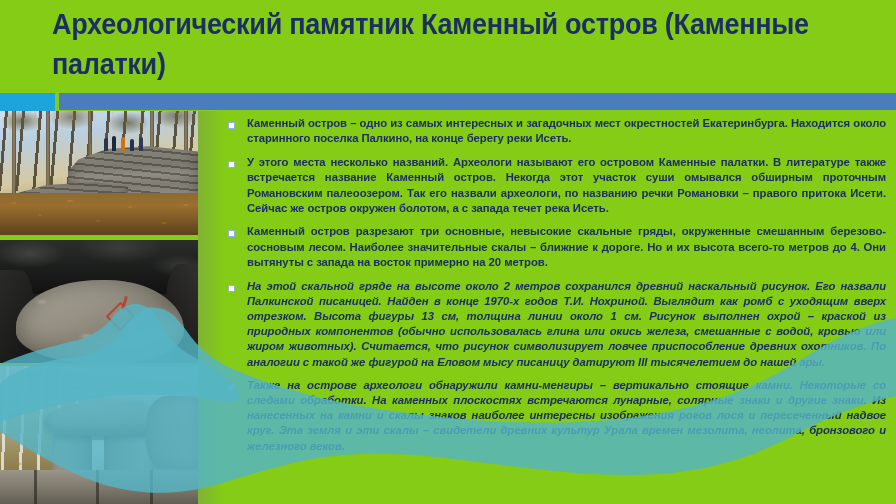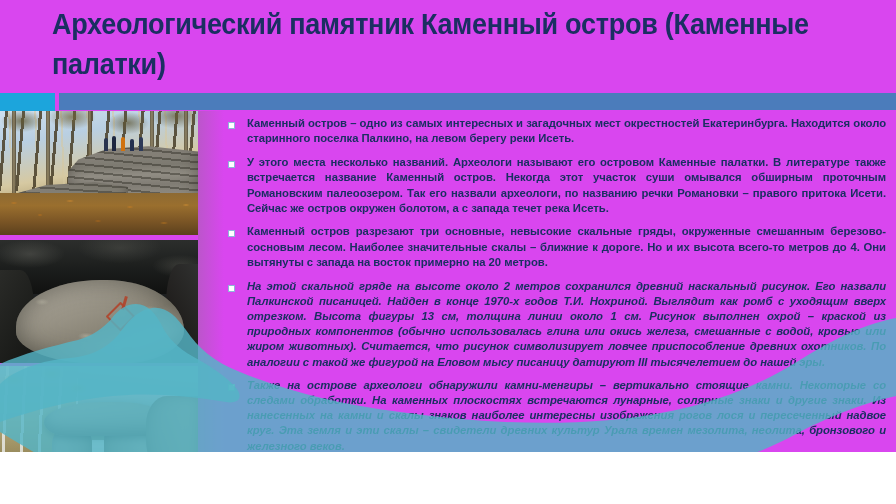--- a/index.html
+++ b/index.html
@@ -3,21 +3,21 @@
 <meta charset="utf-8">
 <title>Slide</title>
 <style>
   html,body{margin:0;padding:0;}
   body{
     width:896px;height:504px;overflow:hidden;
     background:#ffffff;
     font-family:"Liberation Sans","DejaVu Sans",sans-serif;
     position:relative;
   }
-  #slide{position:absolute;inset:0;width:896px;height:452px;overflow:hidden;background:#d946ef;}
+  #slide{position:absolute;inset:0;width:896px;height:504px;overflow:hidden;background:#84cc16;}
 
   
   #title-block{
     position:absolute;left:52px;top:4px;width:820px;height:86px;
     z-index:6;
   }
   #slide-title{
     margin:0;
     color:#1b2f62;
     font-family:"Liberation Sans","DejaVu Sans",sans-serif;
@@ -278,21 +278,21 @@
       <div class="p3-bottomrow"></div>
     </div>
 
   </div>
   <div id="photo-shadow"></div>
 
   <div id="body-text">
 
     <div class="bullet-row">
       <span class="bullet-marker"></span>
-      <span class="bullet-text">Каменный остров – одно из самых интересных и загадочных мест окрестностей Екатеринбурга. Находится около старинного поселка Палкино, на левом берегу реки Исеть.</span>
+      <span class="bullet-text">Каменный остров – одно из самых интересных и загадочных мест окрестностей Екатеринбурга. Находится около старинного поселка Палкино, на конце берегу реки Исеть.</span>
     </div>
 
     <div class="bullet-row">
       <span class="bullet-marker"></span>
       <span class="bullet-text">У этого места несколько названий. Археологи называют его островом Каменные палатки. В литературе также встречается название Каменный остров. Некогда этот участок суши омывался обширным проточным Романовским палеоозером. Так его назвали археологи, по названию речки Романовки – правого притока Исети. Сейчас же остров окружен болотом, а с запада течет река Исеть.</span>
     </div>
 
     <div class="bullet-row">
       <span class="bullet-marker"></span>
       <span class="bullet-text">Каменный остров разрезают три основные, невысокие скальные гряды, окруженные смешанным березово-сосновым лесом. Наиболее значительные скалы – ближние к дороге. Но и их высота всего-то метров до 4. Они вытянуты с запада на восток примерно на 20 метров.</span>

